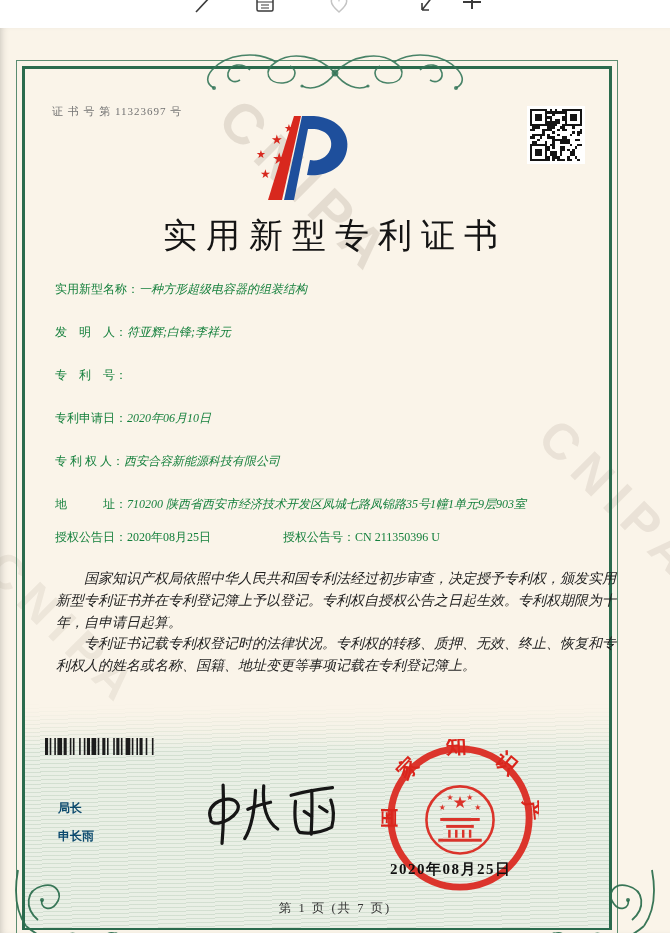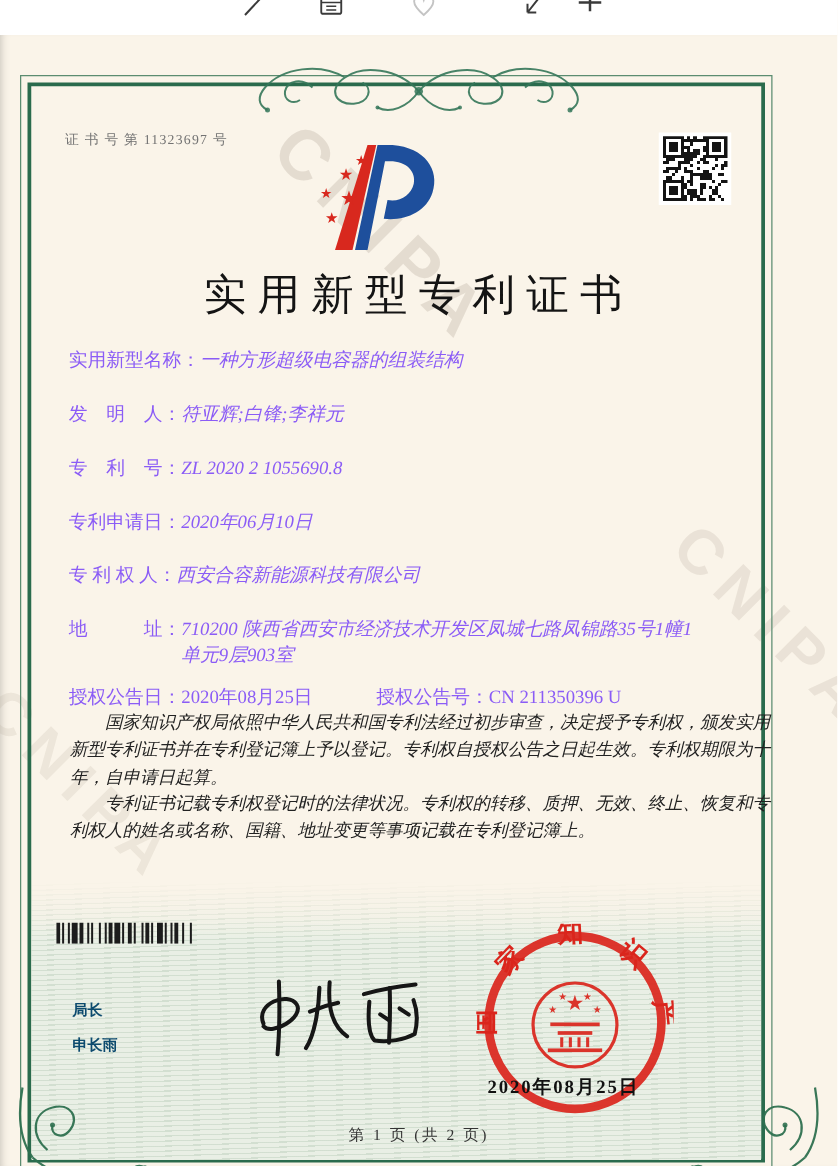--- a/index.html
+++ b/index.html
@@ -29,21 +29,21 @@
 
   #logo { position:absolute; left:238px; top:86px; width:126px; height:88px; z-index:3; }
 
   #qr { position:absolute; left:527px; top:78px; width:58px; height:58px; background:#fff; padding:3px; z-index:3; }
   #qr svg { width:52px; height:52px; display:block; }
 
   #title { position:absolute; left:0; top:185px; width:670px; text-align:center;
     font-size:34px; font-weight:400; color:#141414; letter-spacing:9px; z-index:3; }
 
   #fields { position:absolute; left:55px; top:251px; width:566px; z-index:3;
-    font-size:15px; color:#8b5cf6; }
+    font-size:12px; color:#15803d; }
   .field { display:flex; margin-bottom:22px; line-height:21px; }
   .field .lab { white-space:nowrap; }
   .field .val { flex:1;font-style:italic; }
   #grant-row { display:flex; margin-top:3px; line-height:21px; }
   #grant-row .val1 { width:132px; }
   #grant-row .lab2 { margin-left:24px; white-space:nowrap; }
 
   #paras { position:absolute; left:56px; top:540px; width:560px; z-index:3;
     font-size:14px; line-height:21.8px; text-align:justify; color:#222;
     font-style:italic; }
@@ -335,21 +335,20 @@
       <div class="field">
         <span class="lab">实用新型名称：</span>
         <span class="val">一种方形超级电容器的组装结构</span>
       </div>
       <div class="field">
         <span class="lab">发　明　人：</span>
         <span class="val">符亚辉;白锋;李祥元</span>
       </div>
       <div class="field">
         <span class="lab">专　利　号：</span>
-        <span class="val">ZL 2020 2 1055690.8</span>
       </div>
       <div class="field">
         <span class="lab">专利申请日：</span>
         <span class="val">2020年06月10日</span>
       </div>
       <div class="field">
         <span class="lab">专 利 权 人：</span>
         <span class="val">西安合容新能源科技有限公司</span>
       </div>
       <div class="field" style="margin-bottom:12px">
@@ -438,16 +437,16 @@
         <rect x="66" y="87" width="28" height="3"></rect>
         <rect x="68" y="92" width="2.5" height="8"></rect>
         <rect x="75" y="92" width="2.5" height="8"></rect>
         <rect x="82" y="92" width="2.5" height="8"></rect>
         <rect x="89" y="92" width="2.5" height="8"></rect>
         <rect x="58" y="101" width="44" height="3"></rect>
       </g>
     </svg>
     <div id="seal-date">2020年08月25日</div>
 
-    <div id="page-footer">第 1 页 (共 2 页)</div>
+    <div id="page-footer">第 1 页 (共 7 页)</div>
 
   </div>
 </div>
 
 </body></html>

